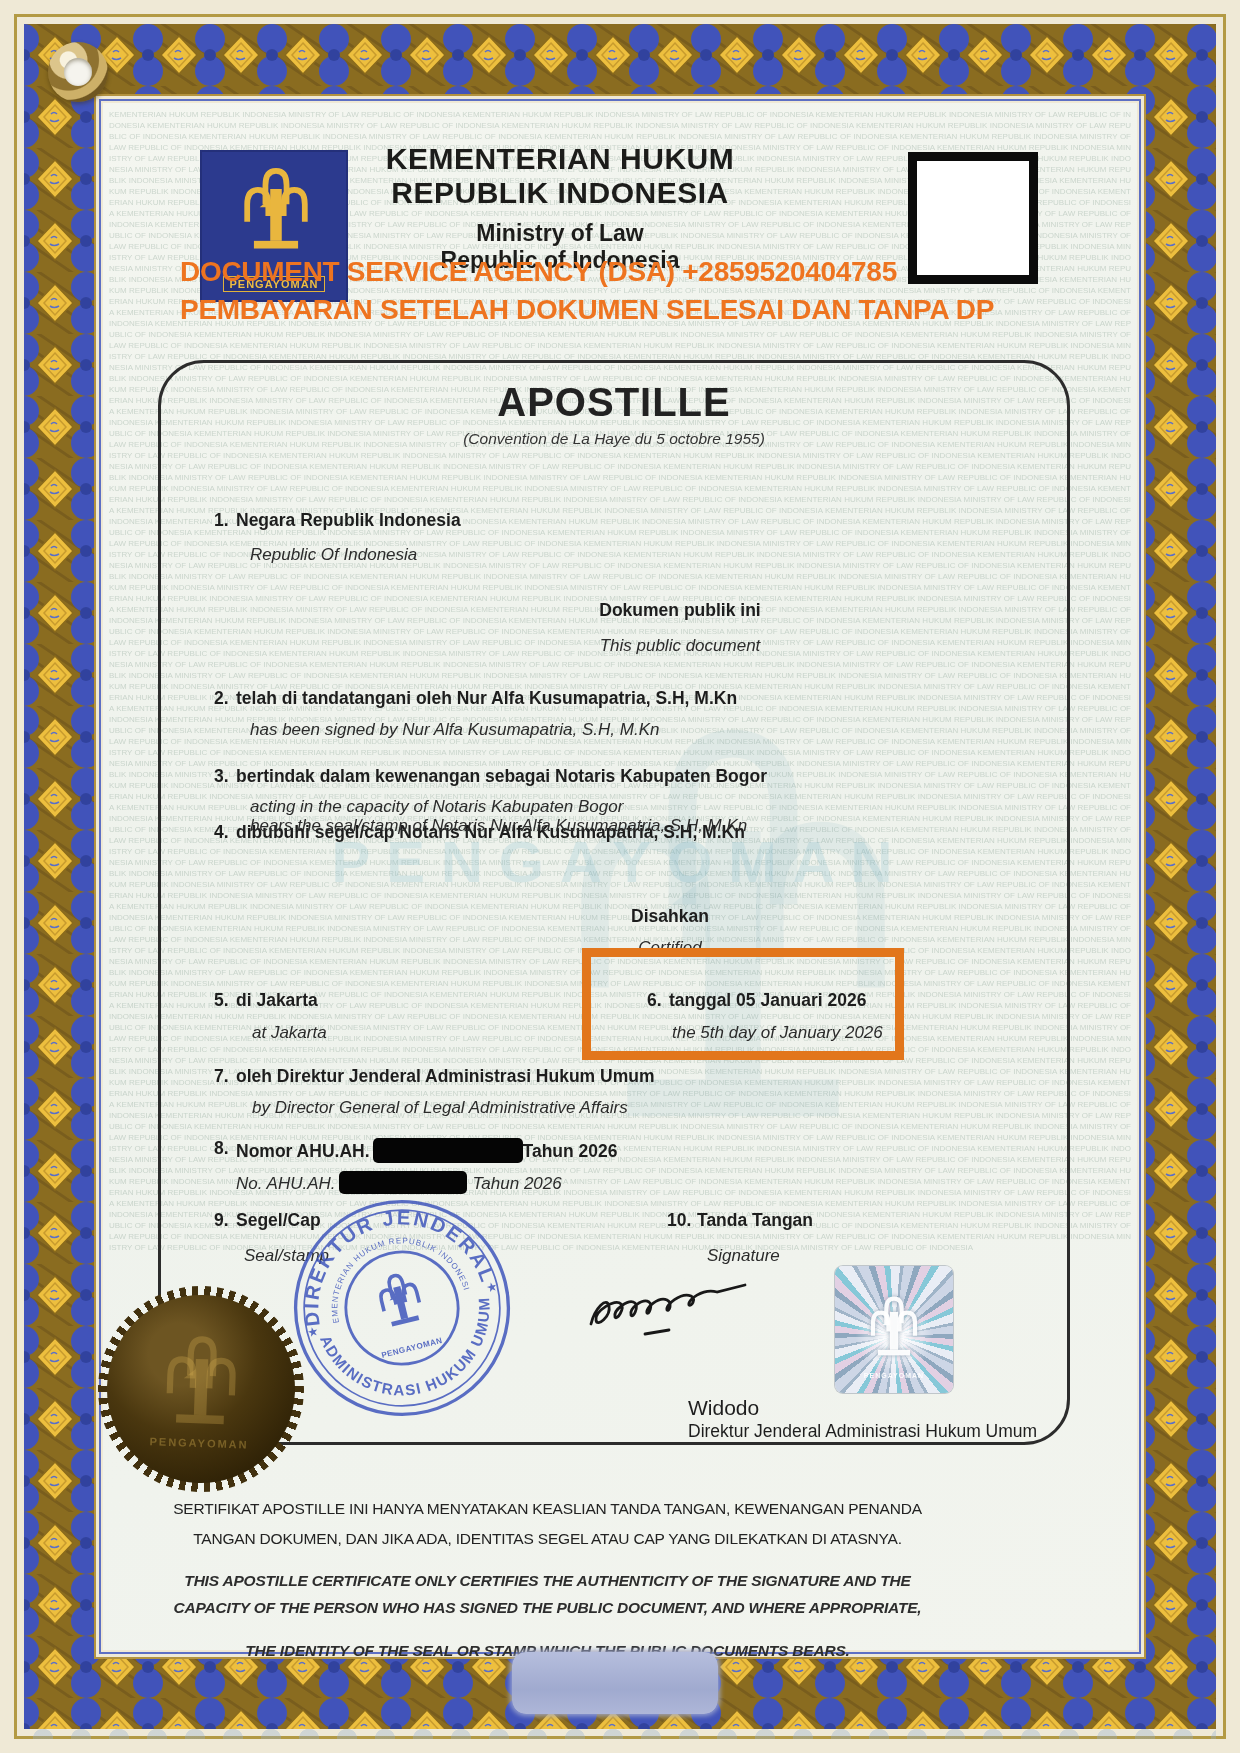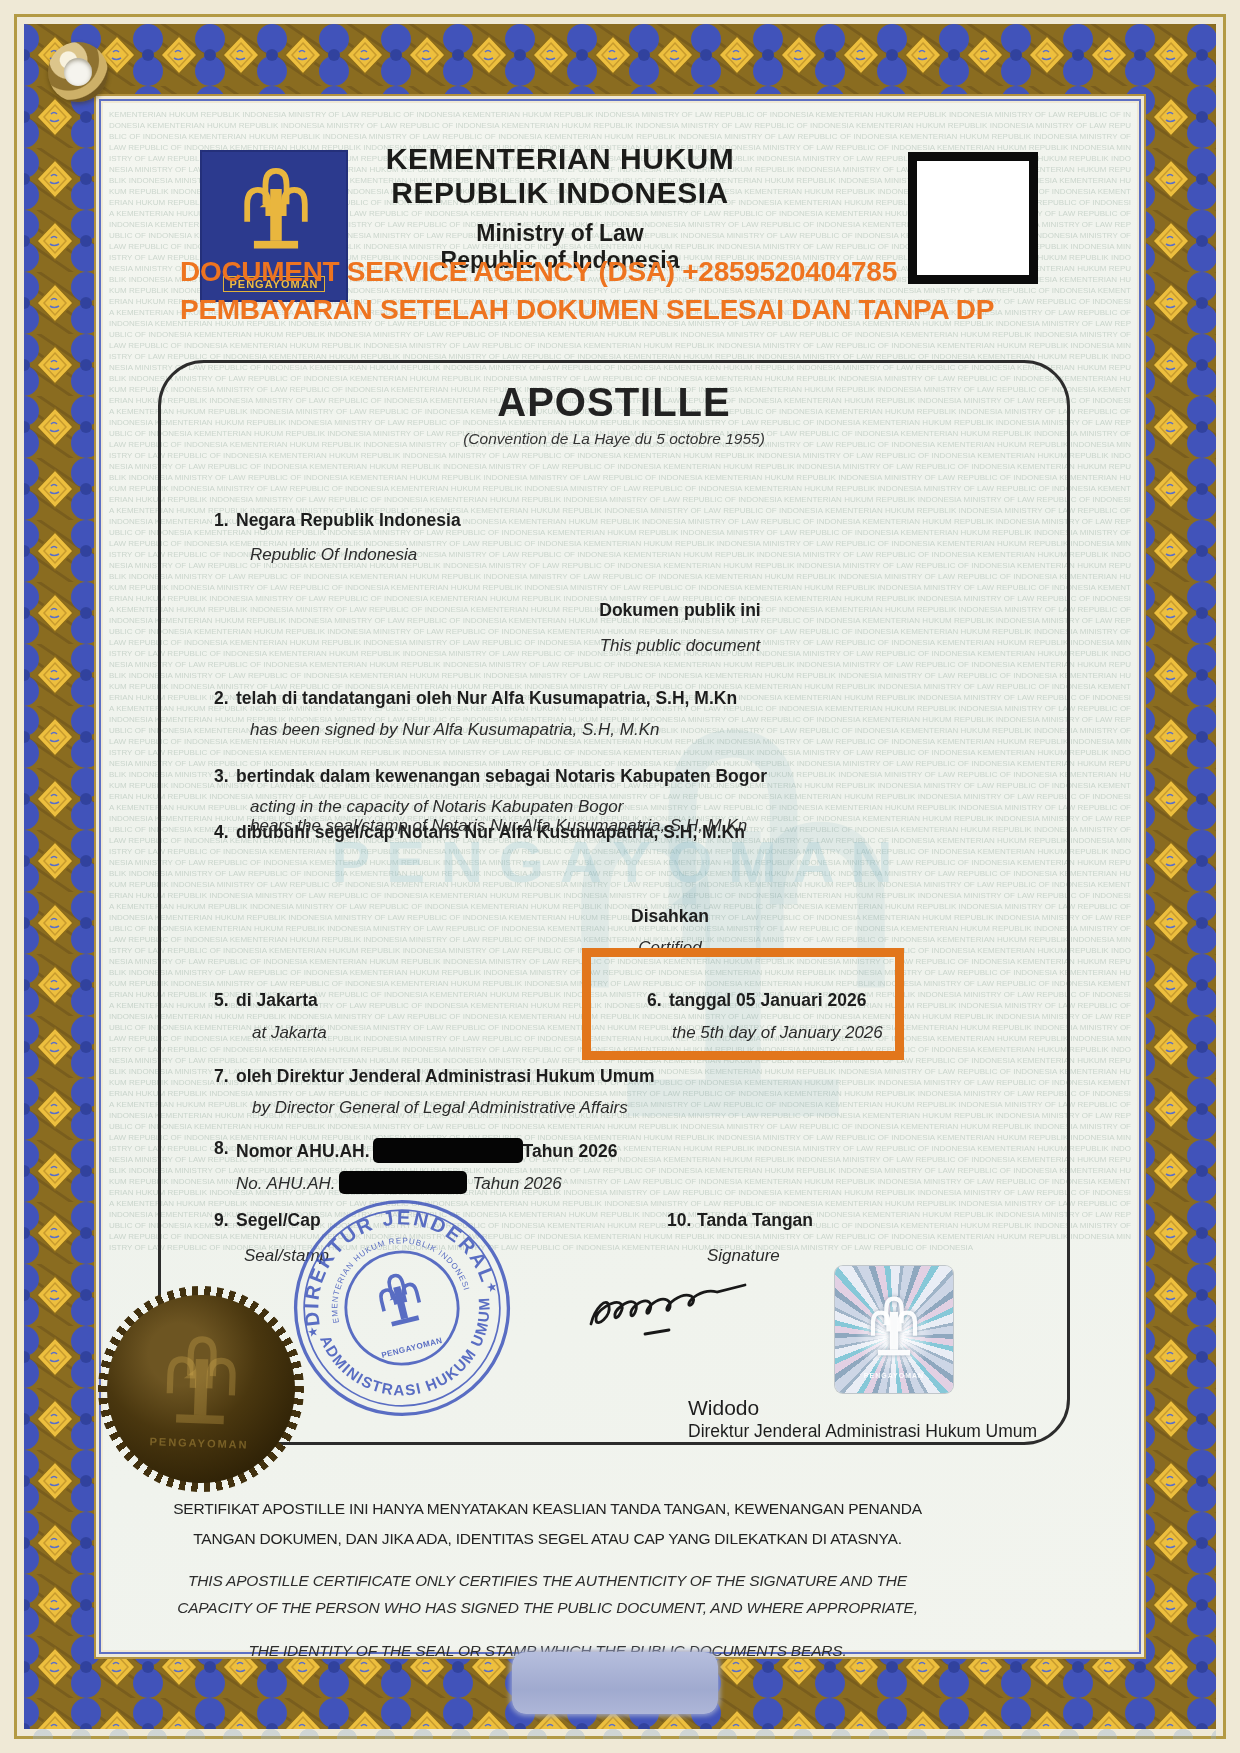--- a/index.html
+++ b/index.html
@@ -83,21 +83,21 @@
   .holo-emblem { width:70px; height:77px; color:rgba(255,255,255,.95); filter:drop-shadow(0 0 2px rgba(120,140,160,.8)); }
   .holo-label { position:absolute; bottom:14px; left:0; right:0; text-align:center; font-size:7px; font-weight:bold;
     letter-spacing:1px; color:rgba(255,255,255,.92); }
   .sig-name { position:absolute; left:688px; top:1396px; font-size:21px; color:#1e1e1e; z-index:2; }
   .sig-title { position:absolute; left:688px; top:1421px; font-size:17.5px; color:#1e1e1e; z-index:2; }
 
   
   .foot-id { position:absolute; left:155px; width:785px; text-align:center; font-size:15.5px; color:#222;
     letter-spacing:-.2px; z-index:2; white-space:nowrap; }
   .foot-en { position:absolute; left:155px; width:785px; text-align:center; font-size:15.5px; font-style:italic;
-    font-weight:normal; color:#2d2d2d; letter-spacing:-.2px; z-index:2; white-space:nowrap; }
+    font-weight:bold; color:#2d2d2d; letter-spacing:-.2px; z-index:2; white-space:nowrap; }
 
   .bottom-pill { position:absolute; left:512px; top:1652px; width:206px; height:62px; border-radius:14px; z-index:5;
     background:linear-gradient(#b6bedd 0%, #a0aacf 60%, #aeb6d8 100%); box-shadow:0 0 5px 2px rgba(160,170,207,.9); }
 </style>
 </head>
 <body>
 
 <div class="page">
 
   <svg width="0" height="0" style="position:absolute" aria-hidden="true">

